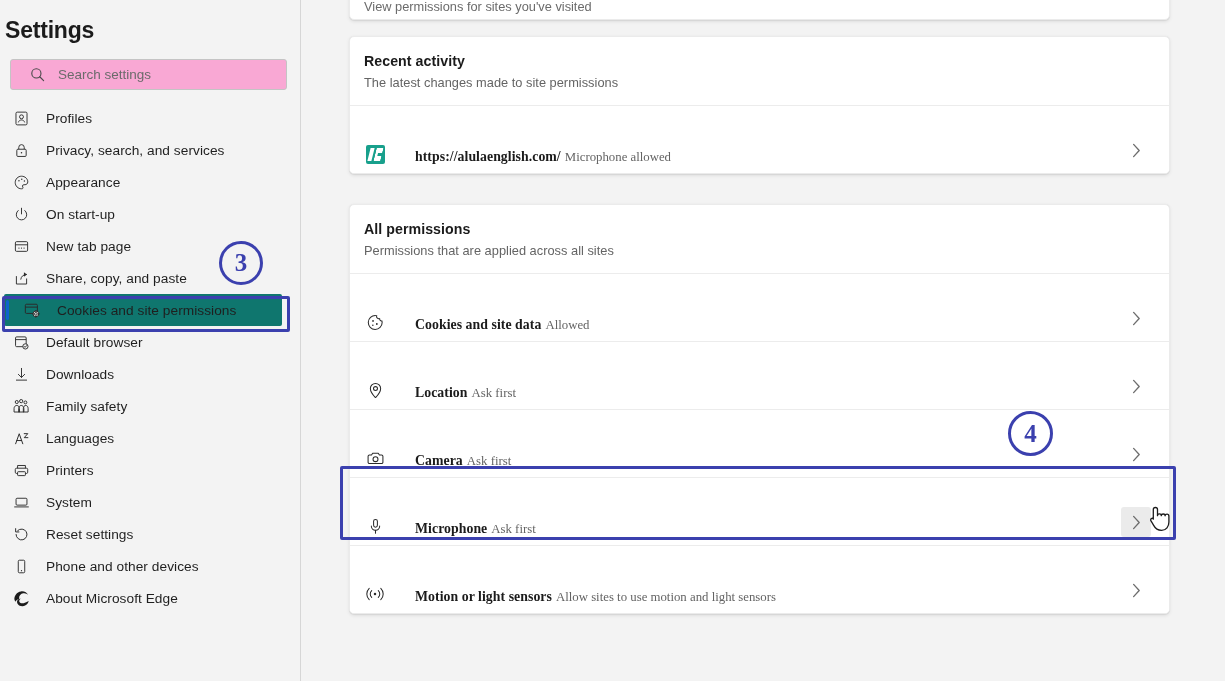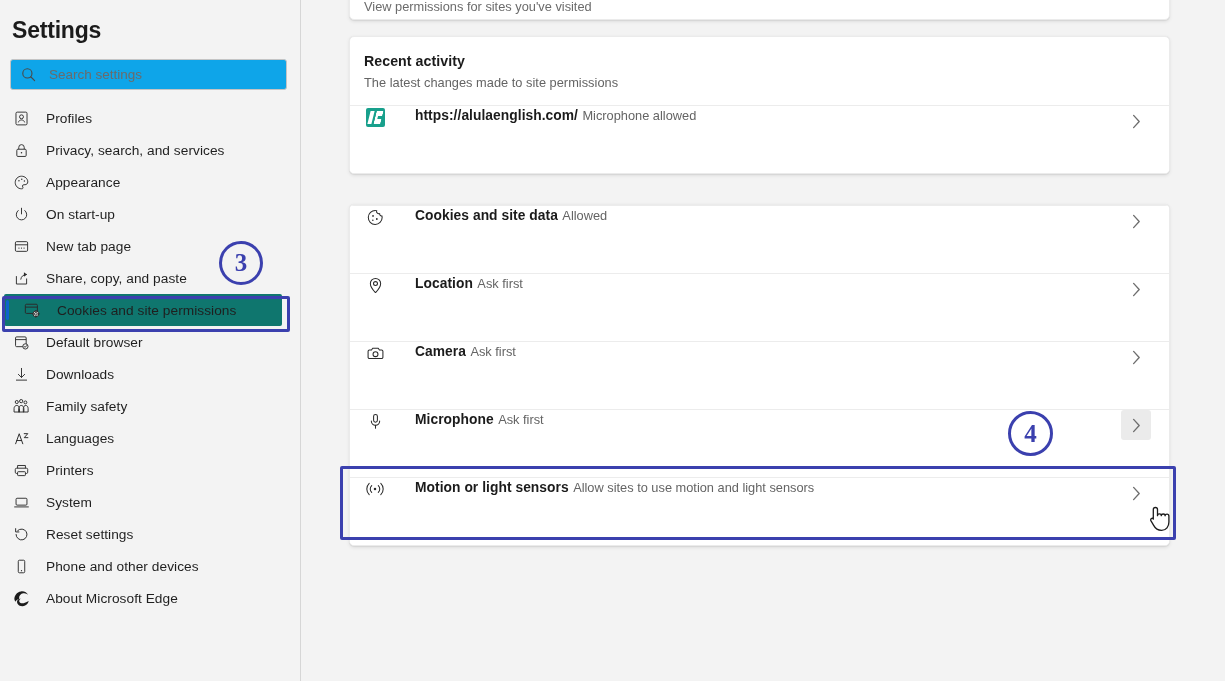--- a/index.html
+++ b/index.html
@@ -32,34 +32,34 @@
     border-right: 1px solid #d6d6d6;
     position: relative;
     flex: 0 0 301px;
     padding-top: 14px;
   }
 
   .settings-title {
     font-size: 23px;
     font-weight: 600;
     color: #1b1b1b;
-    padding-left: 12px;
+    padding-left: 5px;
     letter-spacing: -0.2px;
     line-height: 32px;
   }
 
   .search-wrap {
     margin: 13px 13px 0 10px;
     height: 31px;
-    background: #0ea5e9;
+    background: #f9a8d4;
     border: 1px solid #c4c4c4;
     border-radius: 3px;
     display: flex;
     align-items: center;
-    padding: 0 9px;
+    padding: 0 18px;
   }
   .search-wrap .s-icon {
     width: 17px; height: 17px;
     flex: 0 0 17px;
     margin-right: 12px;
     color: #4a4a4a;
     display: flex; align-items: center; justify-content: center;
   }
   .search-input {
     border: none;
@@ -209,26 +209,27 @@
     letter-spacing: 0.05px;
   }
   .card-head .h-sub {
     font-size: 12.8px;
     color: #646464;
     letter-spacing: 0.02px;
   }
 
   .row {
     display: flex;
-    align-items: flex-start;
+    align-items: flex-end;
     border-top: 1px solid #ececec;
     min-height: 68px;
     padding: 0 18px 8px 14px;
     cursor: default;
     background: #ffffff;
+    font-family: Liberation Serif, serif;
   }
   .row .r-icon {
     width: 22px; height: 22px;
     flex: 0 0 22px;
     margin-right: 29px;
     display: flex; align-items: center; justify-content: center;
     color: #2b2b2b;
   }
   .row .r-text { flex: 1 1 auto; min-width: 0; }
   .row .r-title {
@@ -516,20 +517,24 @@
         </span>
         <span class="r-chev">
           <svg width="9" height="15" viewBox="0 0 9 15" fill="none" stroke="currentColor" stroke-width="1.35" stroke-linecap="round" stroke-linejoin="round">
             <path d="M1.6 1.4L7.2 7.5l-5.6 6.1"></path>
           </svg>
         </span>
       </div>
     </section>
 
     <section class="card card-all">
+      <div class="card-head">
+        <div class="h-title">All permissions</div>
+        <div class="h-sub">Permissions that are applied across all sites</div>
+      </div>
 
       <div class="row">
         <span class="r-icon">
           <svg width="19" height="19" viewBox="0 0 20 20" fill="none" stroke="currentColor" stroke-width="1.1">
             <path d="M10 2.7c0.4 0 0.8 0 1.2 0.1-0.3 0.9-0.1 2 0.7 2.7 0.7 0.6 1.6 0.8 2.4 0.5 0 0.9 0.5 1.8 1.3 2.2 0.4 0.2 0.8 0.3 1.2 0.3 0.1 0.5 0.2 1 0.2 1.5a7.3 7.3 0 1 1-7-7.3z"></path>
             <circle cx="7.4" cy="8.3" r="0.95" fill="currentColor" stroke="none"></circle>
             <circle cx="11.4" cy="11.6" r="0.95" fill="currentColor" stroke="none"></circle>
             <circle cx="7.2" cy="12.8" r="0.8" fill="currentColor" stroke="none"></circle>
           </svg>
         </span>

